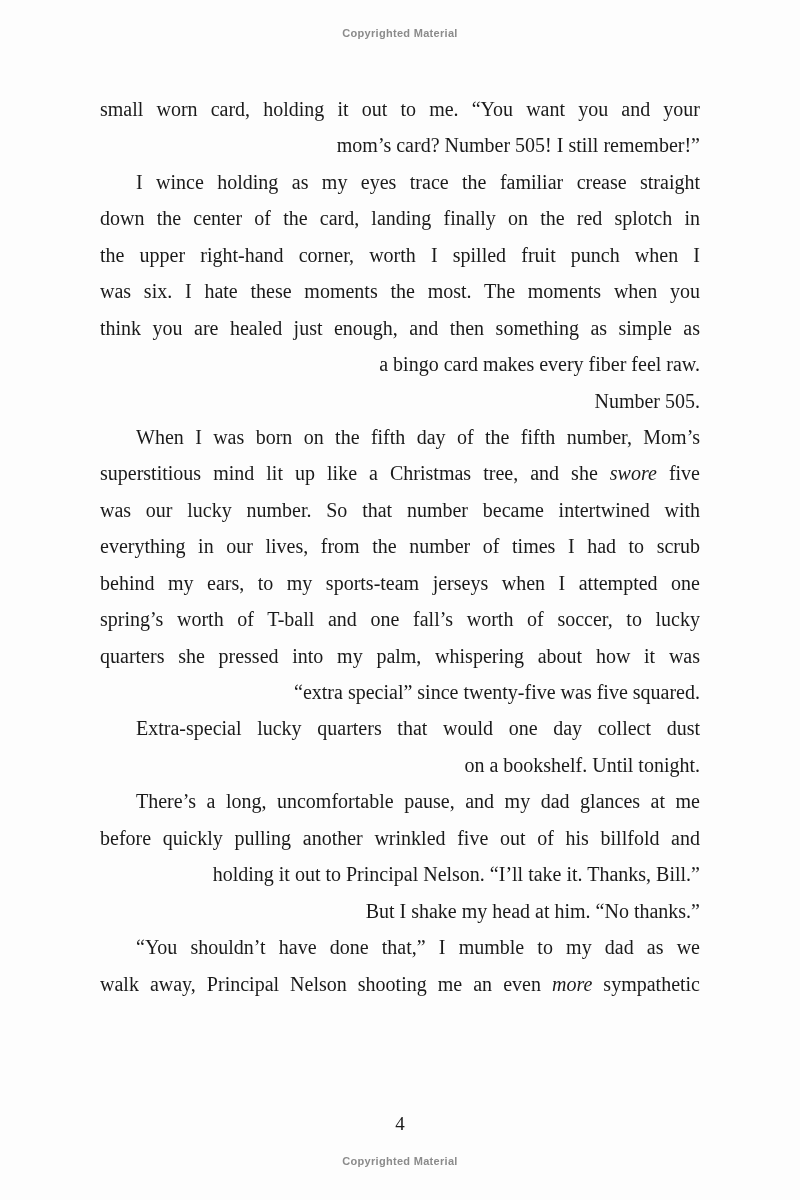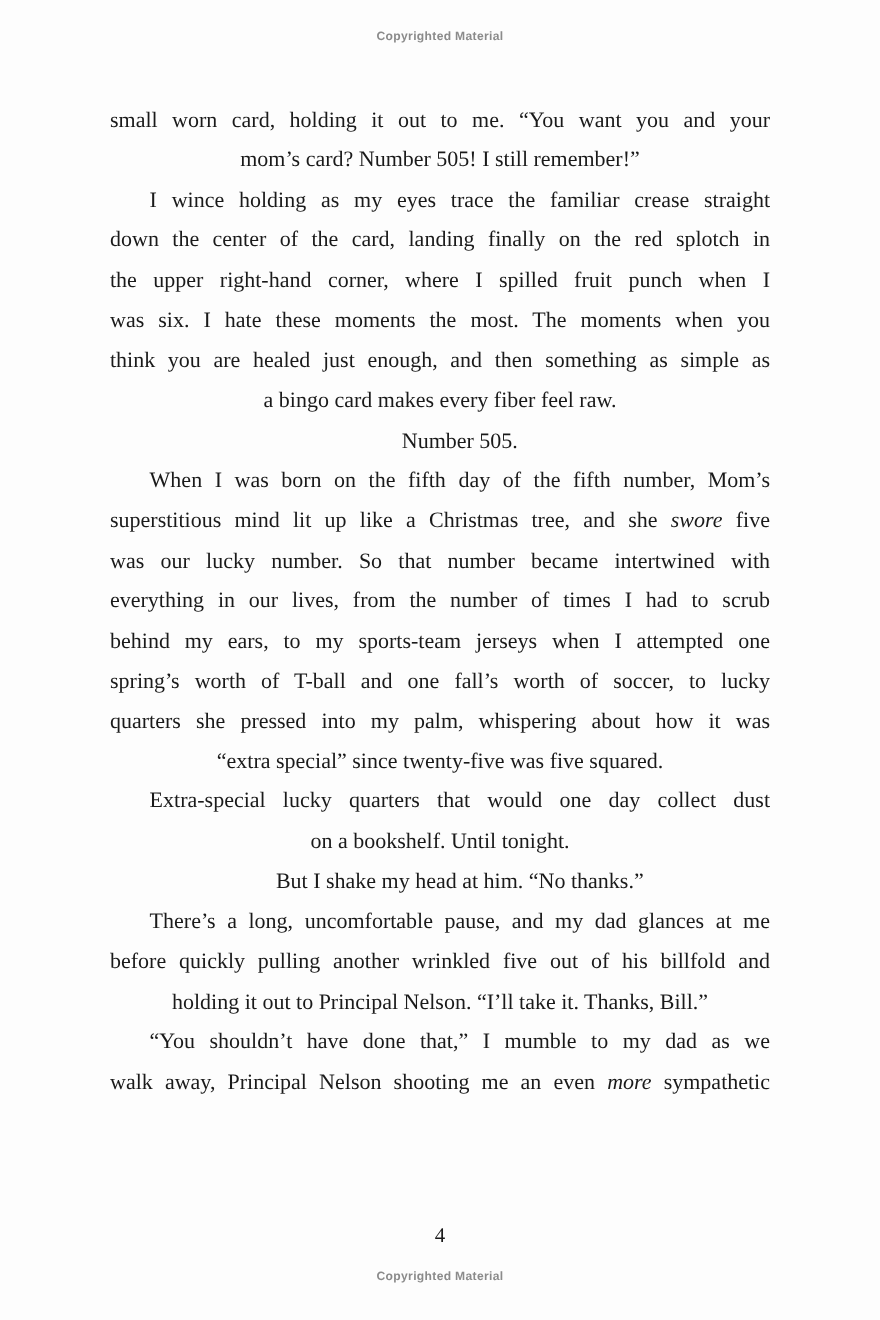--- a/index.html
+++ b/index.html
@@ -32,21 +32,21 @@
     left: 100px;
     top: 91px;
     width: 600px;
     font-size: 20px;
     line-height: 36.45px;
     color: #1a1a1a;
   }
   .paragraph { margin: 0; }
   .line {
     height: 36.45px;
-    text-align: center;
+    text-align: right;
   }
   .line.just {
     text-align: justify;
     text-align-last: justify;
   }
   .line.indent {
     text-indent: 36px;
   }
   .italic { font-style: italic; }
   .page-number {
@@ -65,21 +65,21 @@
 <div class="notice notice-top">Copyrighted Material</div>
 
 <div class="body-text">
     <div class="paragraph">
       <div class="line just"><span>small worn card, holding it out to me. “You want you and your</span></div>
       <div class="line"><span>mom’s card? Number 505! I still remember!”</span></div>
     </div>
     <div class="paragraph">
       <div class="line just indent"><span>I wince holding as my eyes trace the familiar crease straight</span></div>
       <div class="line just"><span>down the center of the card, landing finally on the red splotch in</span></div>
-      <div class="line just"><span>the upper right-hand corner, where I spilled fruit punch when I</span></div>
+      <div class="line just"><span>the upper right-hand corner, worth I spilled fruit punch when I</span></div>
       <div class="line just"><span>was six. I hate these moments the most. The moments when you</span></div>
       <div class="line just"><span>think you are healed just enough, and then something as simple as</span></div>
       <div class="line"><span>a bingo card makes every fiber feel raw.</span></div>
     </div>
     <div class="paragraph">
       <div class="line indent"><span>Number 505.</span></div>
     </div>
     <div class="paragraph">
       <div class="line just indent"><span>When I was born on the fifth day of the fifth number, Mom’s</span></div>
       <div class="line just"><span>superstitious mind lit up like a Christmas tree, and she </span><span class="italic">swore</span><span> five</span></div>
@@ -88,26 +88,26 @@
       <div class="line just"><span>behind my ears, to my sports-team jerseys when I attempted one</span></div>
       <div class="line just"><span>spring’s worth of T-ball and one fall’s worth of soccer, to lucky</span></div>
       <div class="line just"><span>quarters she pressed into my palm, whispering about how it was</span></div>
       <div class="line"><span>“extra special” since twenty-five was five squared.</span></div>
     </div>
     <div class="paragraph">
       <div class="line just indent"><span>Extra-special lucky quarters that would one day collect dust</span></div>
       <div class="line"><span>on a bookshelf. Until tonight.</span></div>
     </div>
     <div class="paragraph">
-      <div class="line indent"><span>But I shake my head at him. “No thanks.”</span></div>
-    </div>
-    <div class="paragraph">
       <div class="line just indent"><span>There’s a long, uncomfortable pause, and my dad glances at me</span></div>
       <div class="line just"><span>before quickly pulling another wrinkled five out of his billfold and</span></div>
       <div class="line"><span>holding it out to Principal Nelson. “I’ll take it. Thanks, Bill.”</span></div>
+    </div>
+    <div class="paragraph">
+      <div class="line indent"><span>But I shake my head at him. “No thanks.”</span></div>
     </div>
     <div class="paragraph">
       <div class="line just indent"><span>“You shouldn’t have done that,” I mumble to my dad as we</span></div>
       <div class="line just"><span>walk away, Principal Nelson shooting me an even </span><span class="italic">more</span><span> sympathetic</span></div>
     </div>
   </div>
 
 <div class="page-number">4</div>
 
 <div class="notice notice-bottom">Copyrighted Material</div>

